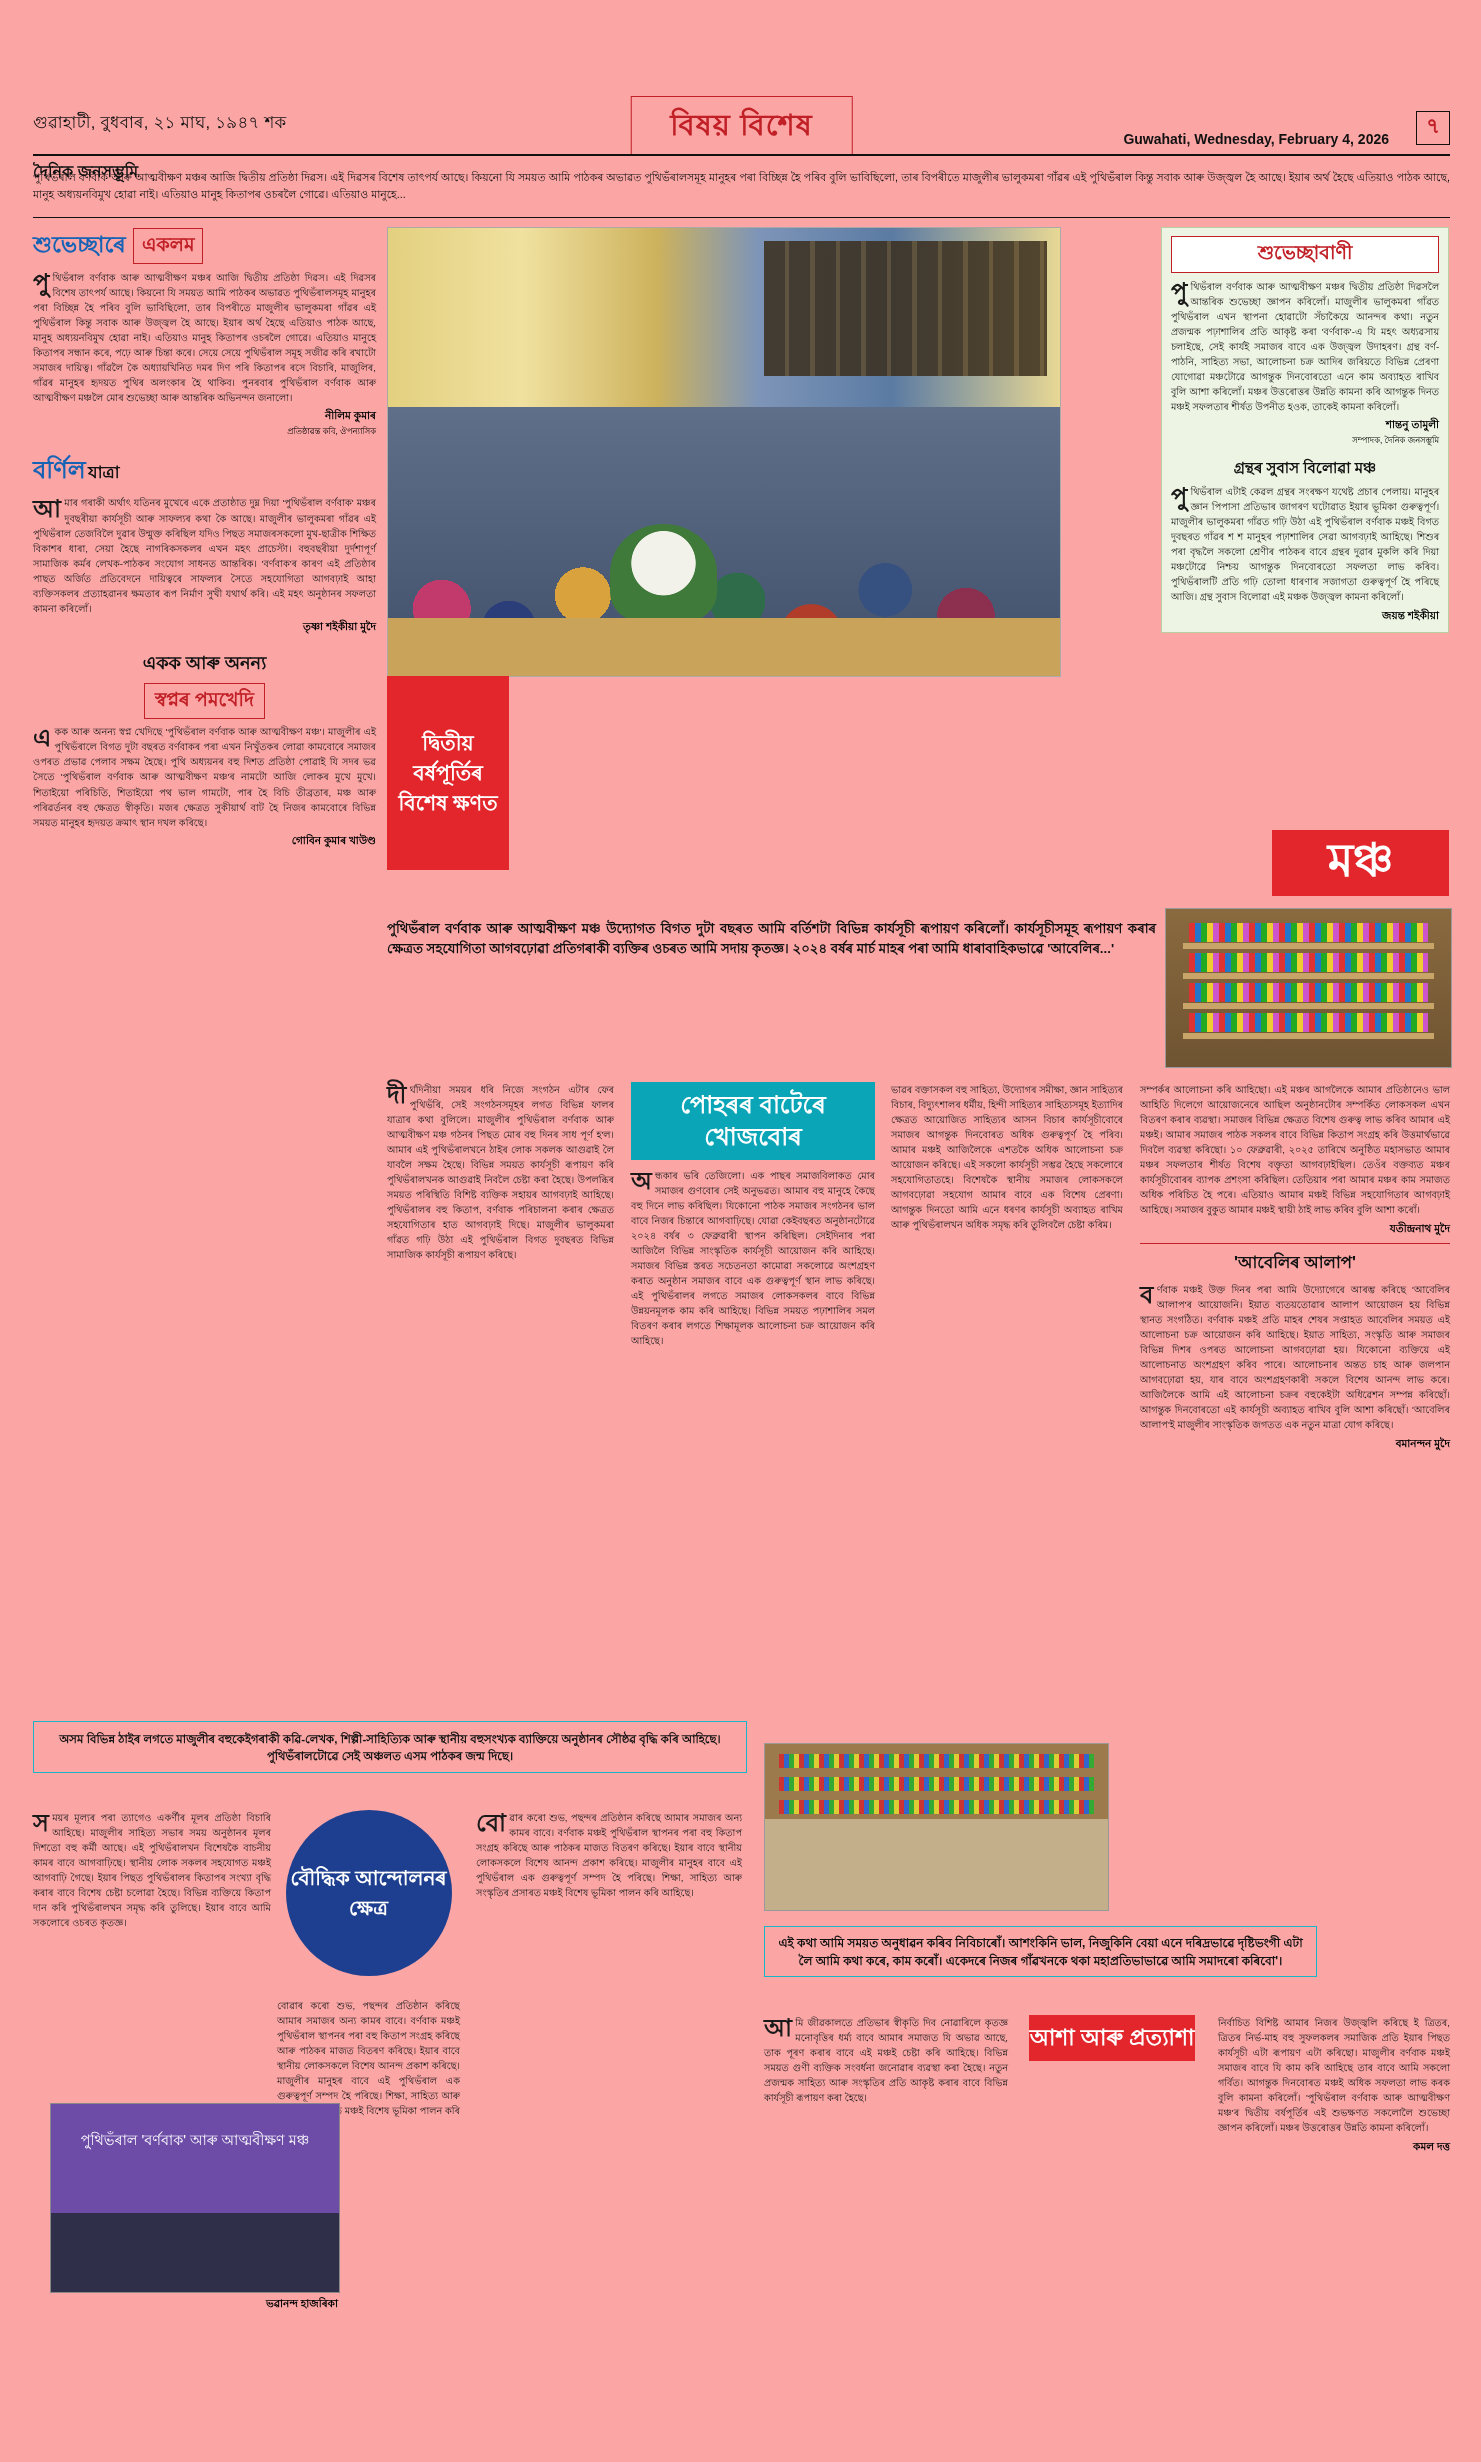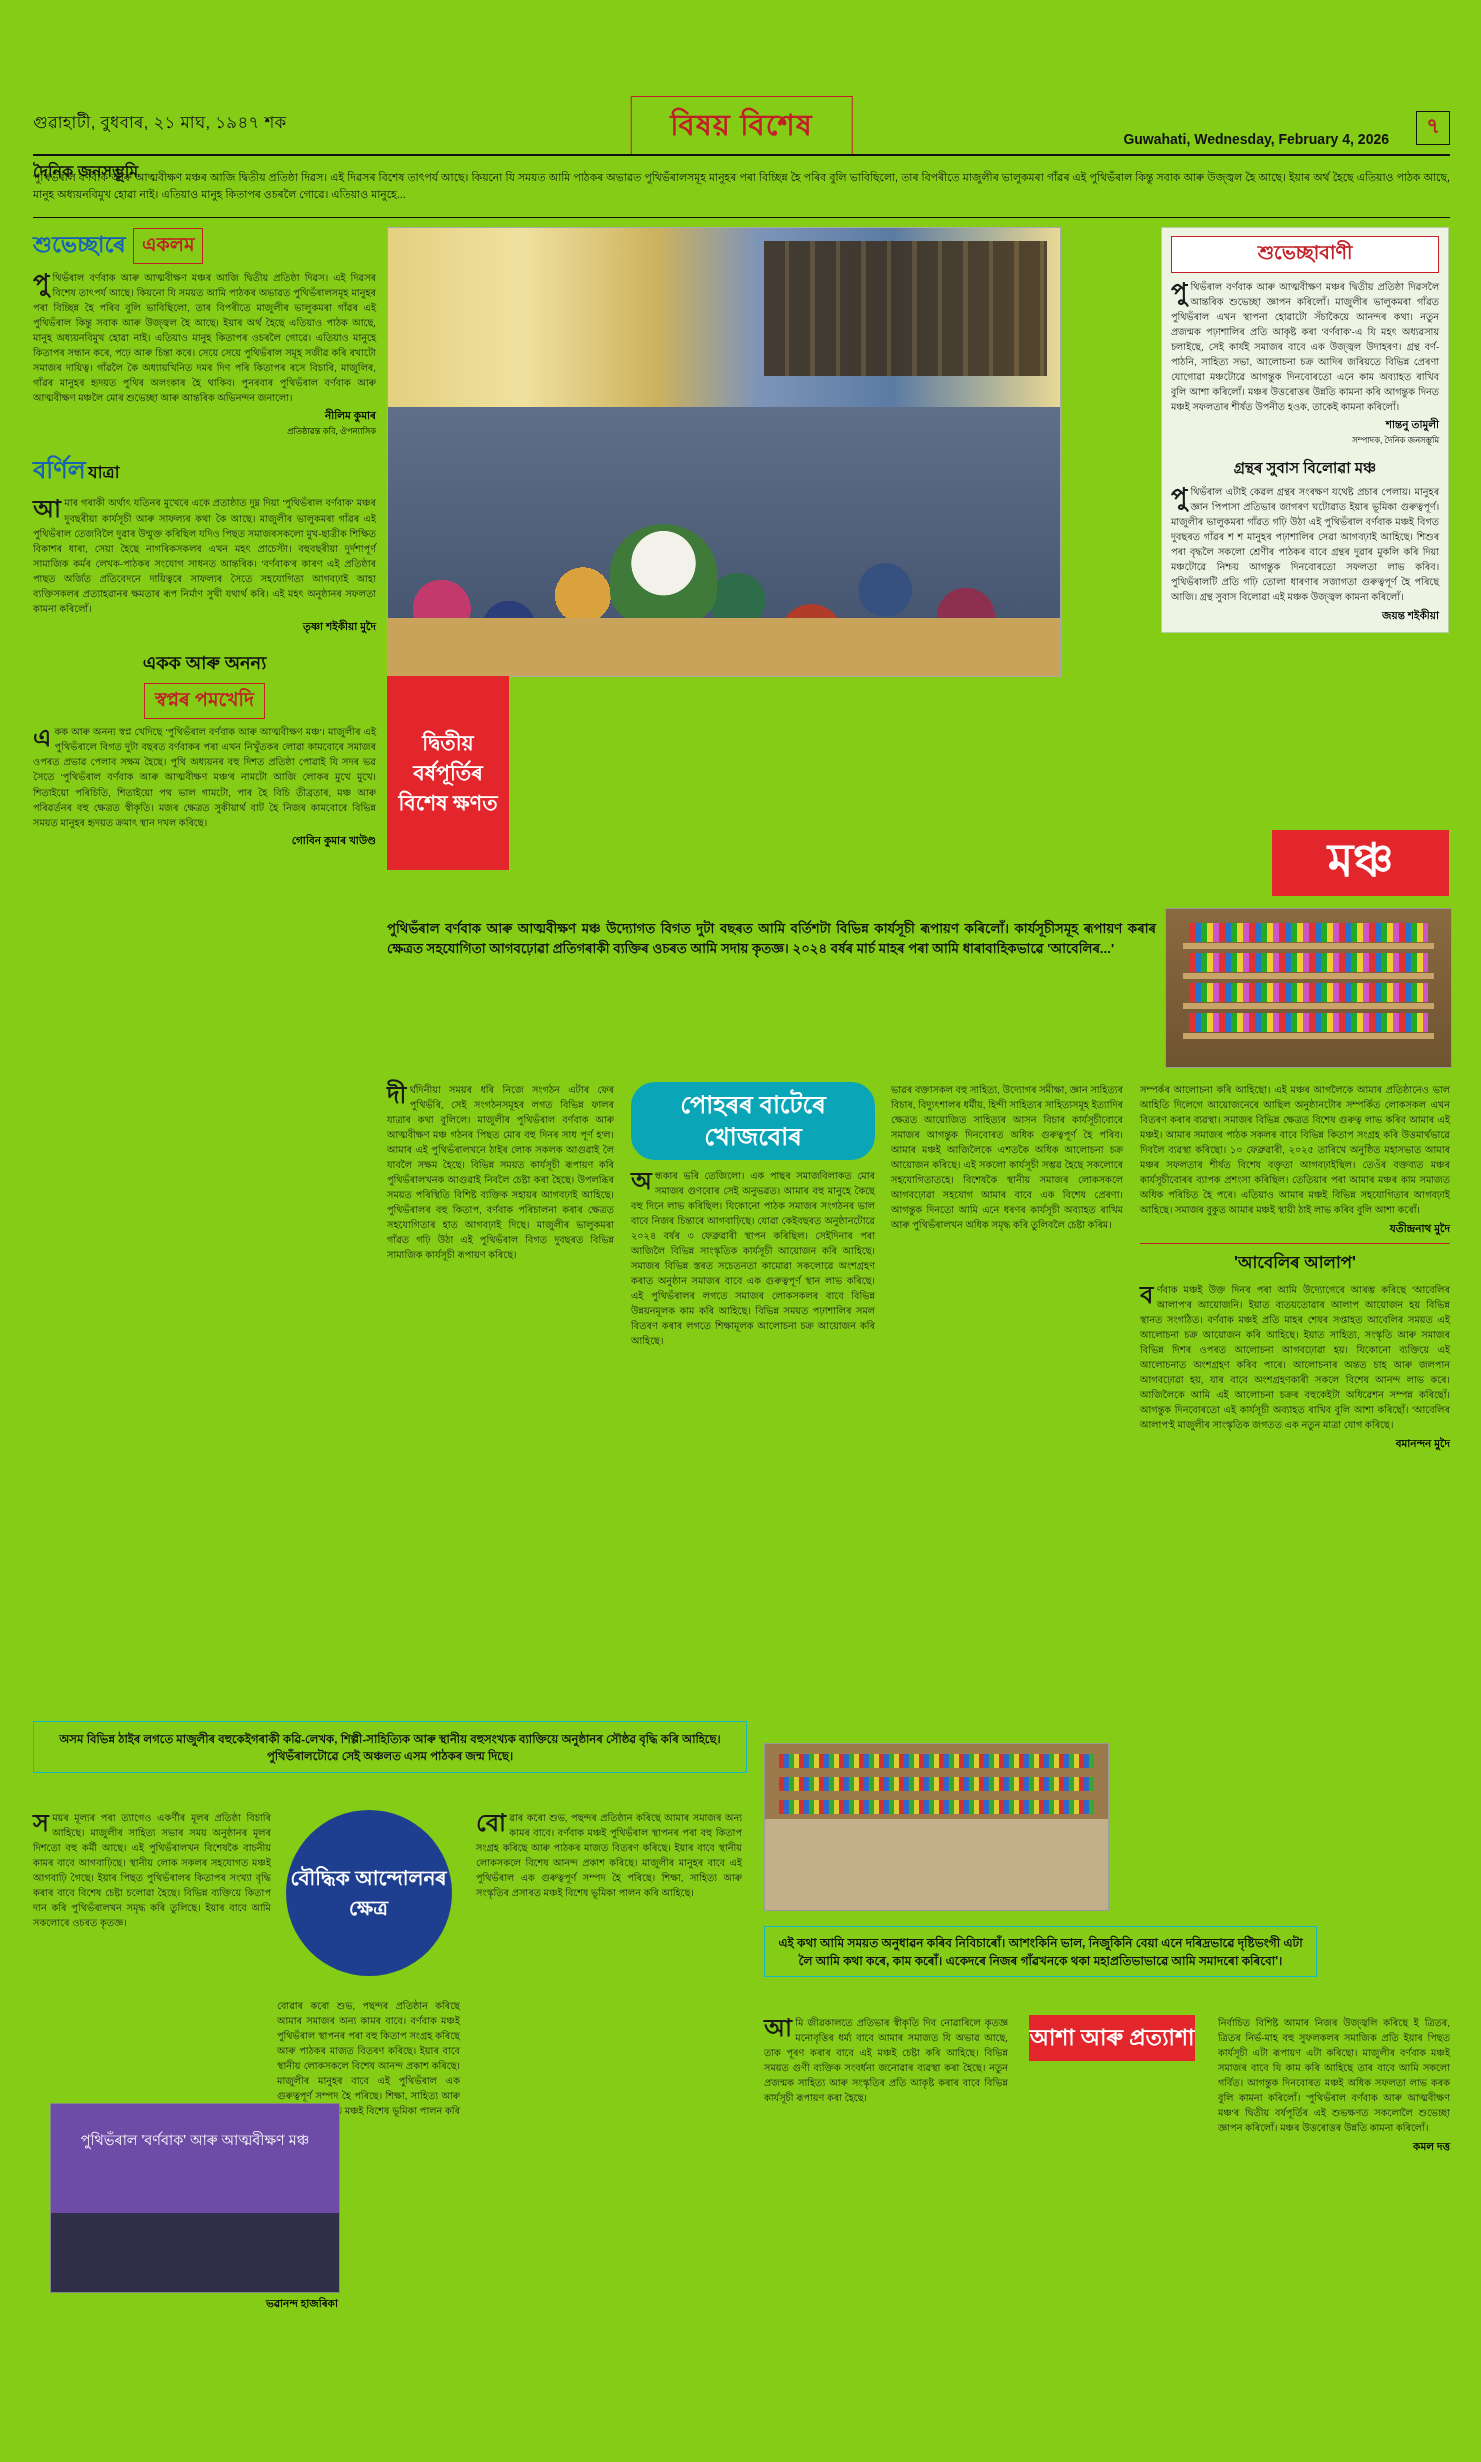--- a/index.html
+++ b/index.html
@@ -1,18 +1,18 @@
 <!DOCTYPE html>
 <html style="font-size:8.9px"><head>
 <meta charset="utf-8">
 <style>
   html,body{margin:0;padding:0;background:#d8d8d8;}
   body{font-family:"Liberation Sans", sans-serif;}
   .page{
-    width:1482px;height:2462px;position:relative;background:#84cc16;
+    width:1482px;height:2462px;position:relative;background:#fca5a5;
     box-sizing:border-box;padding:8px;overflow:hidden;
   }
   
   .masthead{position:absolute;left:33px;top:94px;width:1417px;height:66px;}
   .mh-left{position:absolute;left:0;top:15.5px;font-size:16.6px;color:#111;letter-spacing:0.3px;}
   .mh-center{position:absolute;left:50%;transform:translateX(-50%);top:2.2px;
       border:1.7px solid #c02026;padding:4.4px 39px;}
   .mh-center .t{font-size:29px;color:#c02026;font-weight:bold;letter-spacing:1.1px;}
   .mh-right{position:absolute;right:61px;top:37px;font-size:14px;font-weight:bold;color:#111;}
   .mh-pageno{position:absolute;right:0;top:16.6px;border:1.7px solid #111;width:32px;height:32px;
@@ -94,21 +94,21 @@
   .col-right-top{position:absolute;right:33px;top:227px;width:288px;background:#eef4e3;
       border:0.6px solid #b9cfa2;box-sizing:border-box;padding:7.7px 8.9px;}
   .sub-title{text-align:center;font-size:19px;font-weight:bold;color:#c02026;
       border:1.1px solid #c02026;padding:1.7px 0;background:#fff;margin-bottom:5.5px;}
   .sec-head{text-align:center;font-size:15px;font-weight:bold;color:#111;margin:7.7px 0 3.3px;}
 
   
   .midband{position:absolute;left:387px;top:1082px;width:1063px;}
   .m-col{position:absolute;top:0;}
   .pohor{background:#0aa6b8;color:#fff;font-weight:bold;font-size:24px;text-align:center;
-      line-height:1.35;padding:6.6px 0;border-radius:24px;}
+      line-height:1.35;padding:6.6px 0;}
 
   
   .band-cyan{position:absolute;left:33px;top:1721px;width:714px;border:1.7px solid #17b6c9;
       box-sizing:border-box;padding:7.7px 10px;font-size:11.6px;line-height:1.5;color:#111;
       font-weight:bold;text-align:center;}
   .bouddhik{width:166px;height:166px;border-radius:50%;background:#1e3f8f;color:#fff;
       display:flex;flex-direction:column;align-items:center;justify-content:center;
       font-size:20px;font-weight:bold;line-height:1.5;text-align:center;}
   .asa{width:166px;background:#e3262c;color:#fff;font-size:22px;font-weight:bold;
       text-align:center;padding:7.7px 0;line-height:1.4;}

